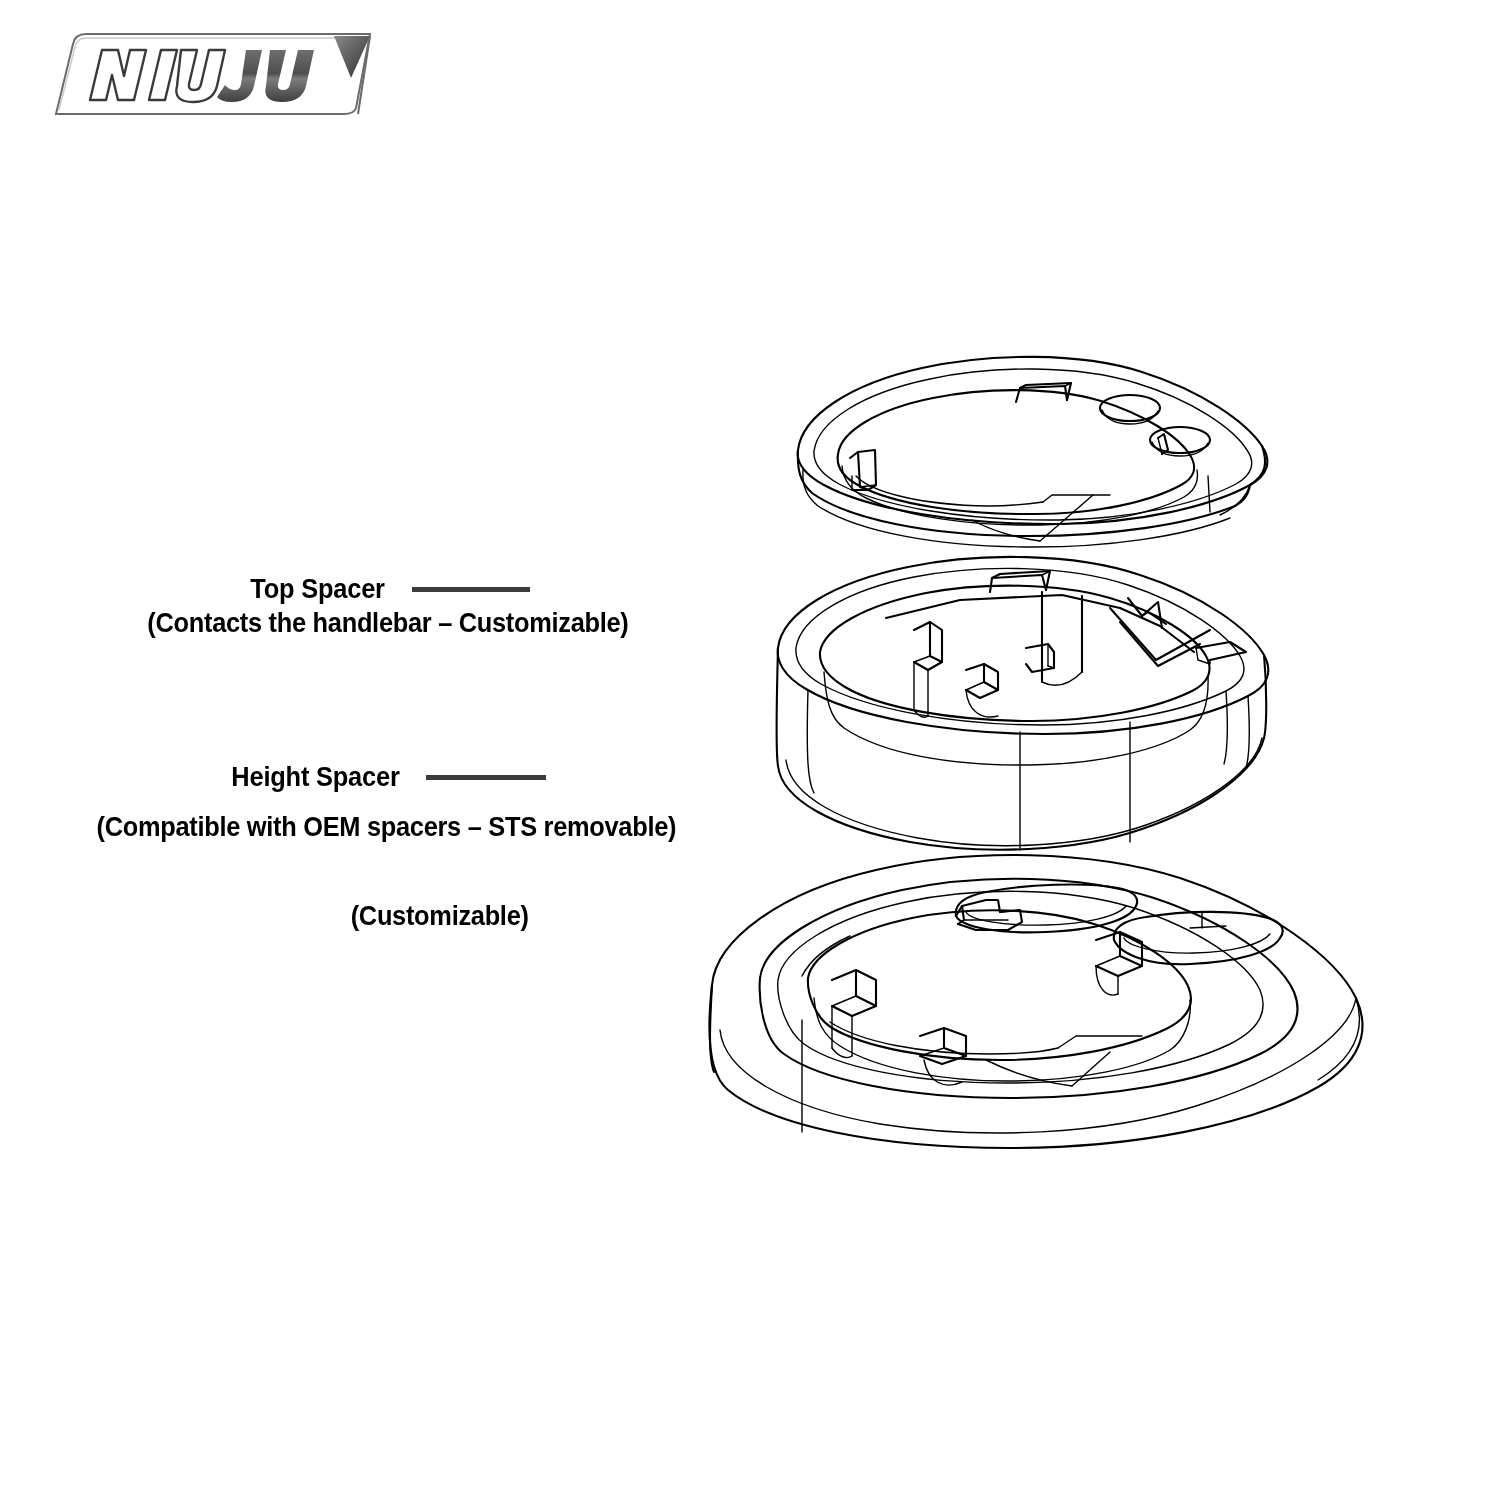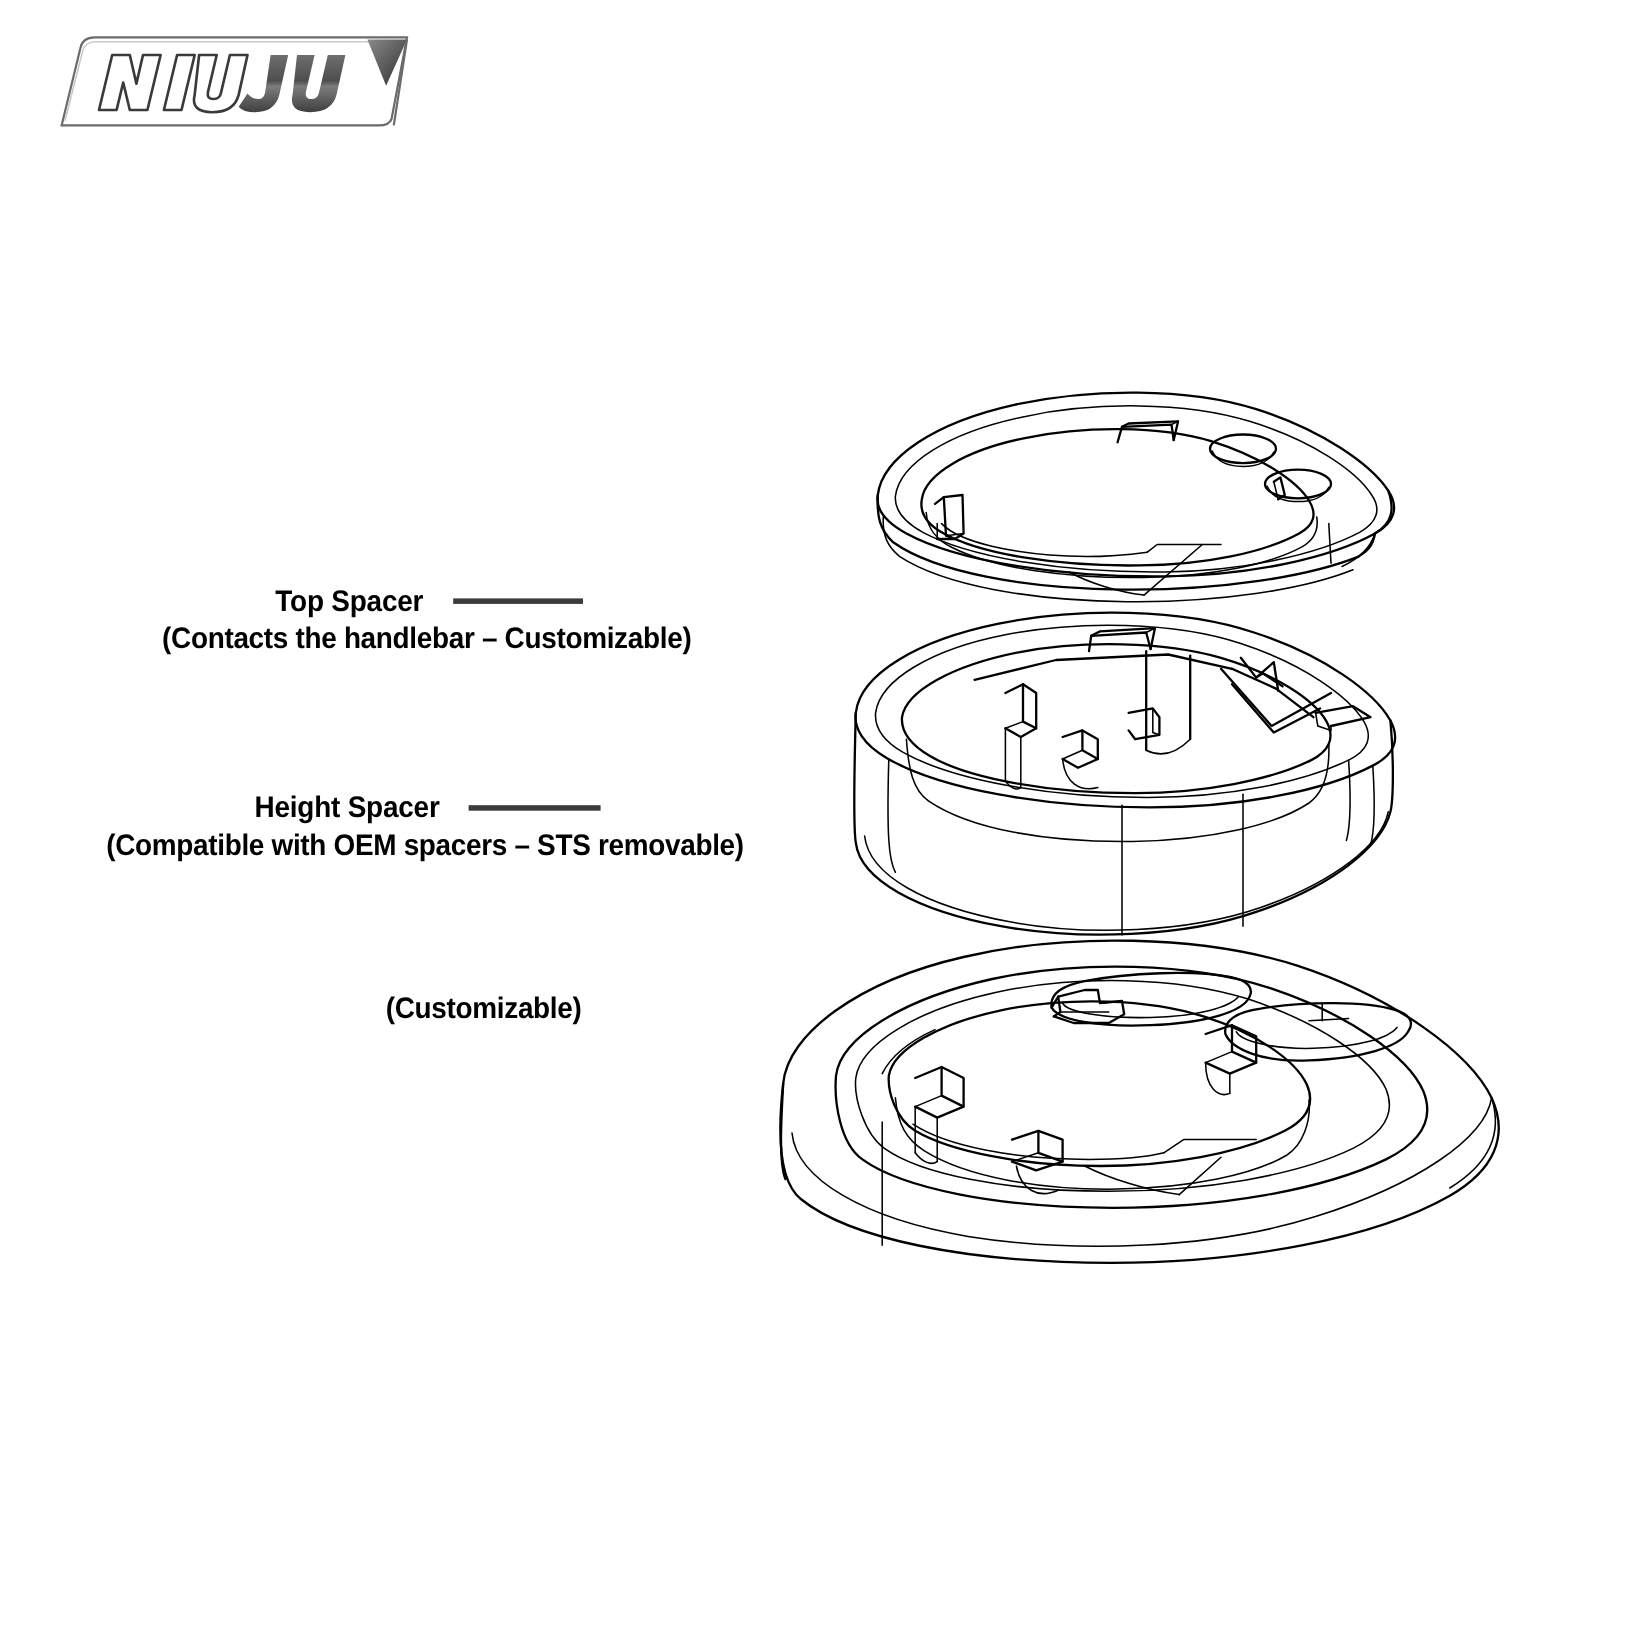--- a/index.html
+++ b/index.html
@@ -30,20 +30,21 @@
     position: absolute;
     display: flex;
     flex-direction: column;
     align-items: center;
   }
   .callout .title-row {
     display: flex;
     flex-direction: row;
     align-items: center;
     justify-content: center;
+    margin-top: 43px;
   }
   .callout .title {
     font-weight: bold;
     font-size: 27px;
     line-height: 32px;
     color: #000000;
     letter-spacing: -0.2px;
     white-space: nowrap;
     transform: scaleX(0.94);
     transform-origin: center;
@@ -60,21 +61,21 @@
     line-height: 34px;
     color: #000000;
     letter-spacing: -0.3px;
     white-space: nowrap;
     transform: scaleX(0.94);
     transform-origin: center;
     margin-top: 1px;
   }
 
   #callout-top-spacer    { left: 18px;  top: 530px; width: 740px; }
-  #callout-height-spacer { left: 6px;   top: 718px; width: 760px; }
+  #callout-height-spacer { left: 6px;   top: 718px; width: 760px; gap: 16px; }
   #callout-lower-base    { left: 130px; top: 898px; width: 620px; }
 
   #callout-top-spacer .leader    { width: 118px; margin-left: 22px; }
   #callout-height-spacer .leader { width: 120px; margin-left: 22px; }
   #callout-lower-base .leader    { width: 118px; margin-left: 50px; }
 
   
   #exploded-view {
     position: absolute;
     left: 690px;

